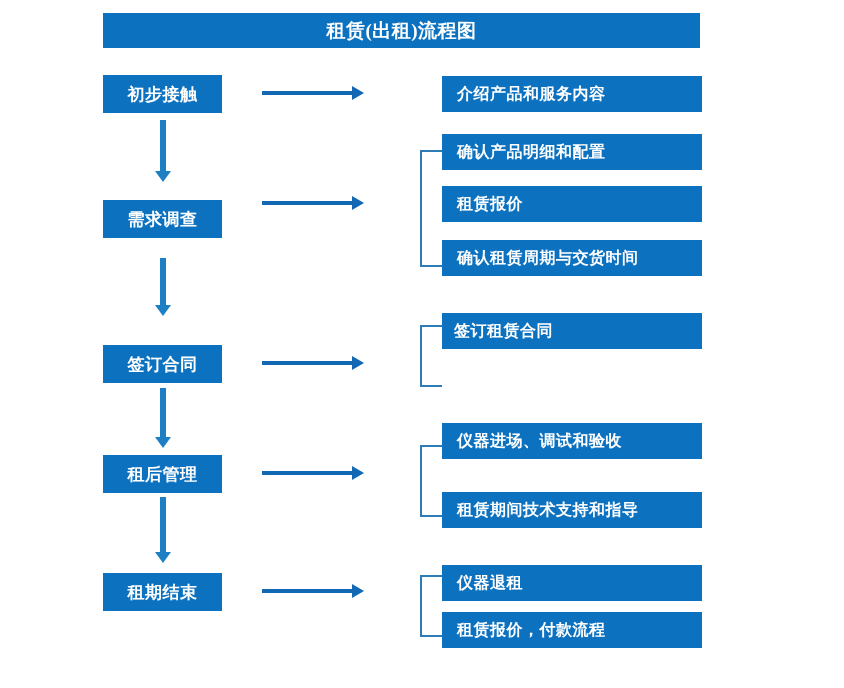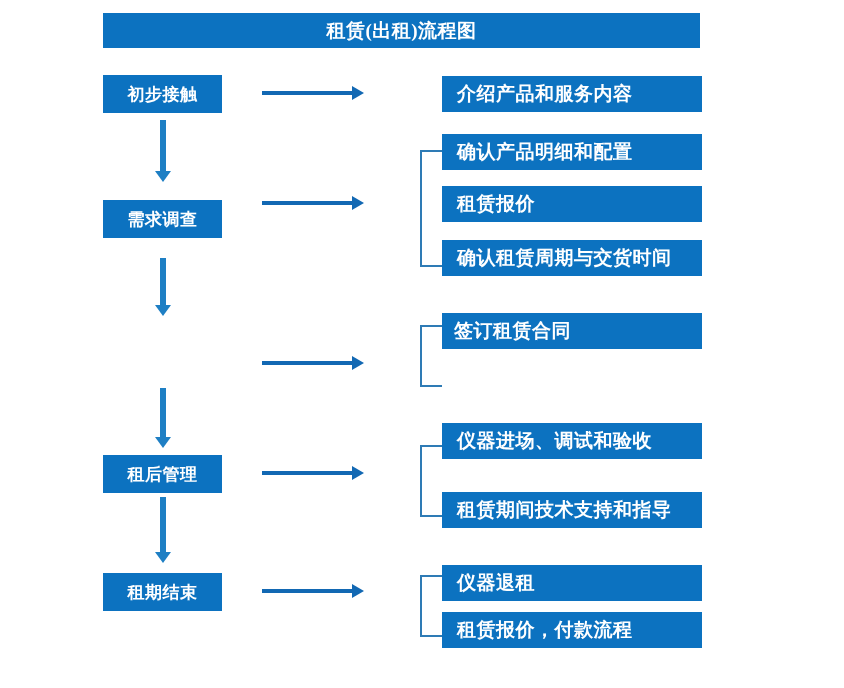--- a/index.html
+++ b/index.html
@@ -43,21 +43,21 @@
     height: 38px;
     justify-content: center;
     font-size: 17px;
   }
   .detail-box {
     left: 442px;
     width: 260px;
     height: 36px;
     justify-content: flex-start;
     padding-left: 15px;
-    font-size: 19px;
+    font-size: 16px;
   }
   
   .h-arrow {
     position: absolute;
     height: 14px;
     width: 102px;
     left: 262px;
   }
   .h-arrow .shaft {
     position: absolute;
@@ -144,20 +144,21 @@
 
   <div class="box detail-box" style="top:134px;">确认产品明细和配置</div>
   <div class="box detail-box" style="top:186px;">租赁报价</div>
   <div class="box detail-box" style="top:240px;">确认租赁周期与交货时间</div>
 
   <div class="v-arrow" style="top:258px; height:58px;">
     <div class="shaft"></div>
     <div class="head"></div>
   </div>
 
+  <div class="box stage-box" style="top:345px;">签订合同</div>
 
   <div class="h-arrow" style="top:356px;">
     <div class="shaft"></div>
     <div class="head"></div>
   </div>
 
   <div class="bracket" style="top:325px; height:62px;"></div>
 
   <div class="box detail-box" style="top:313px;padding-left:12px;">签订租赁合同</div>
 

